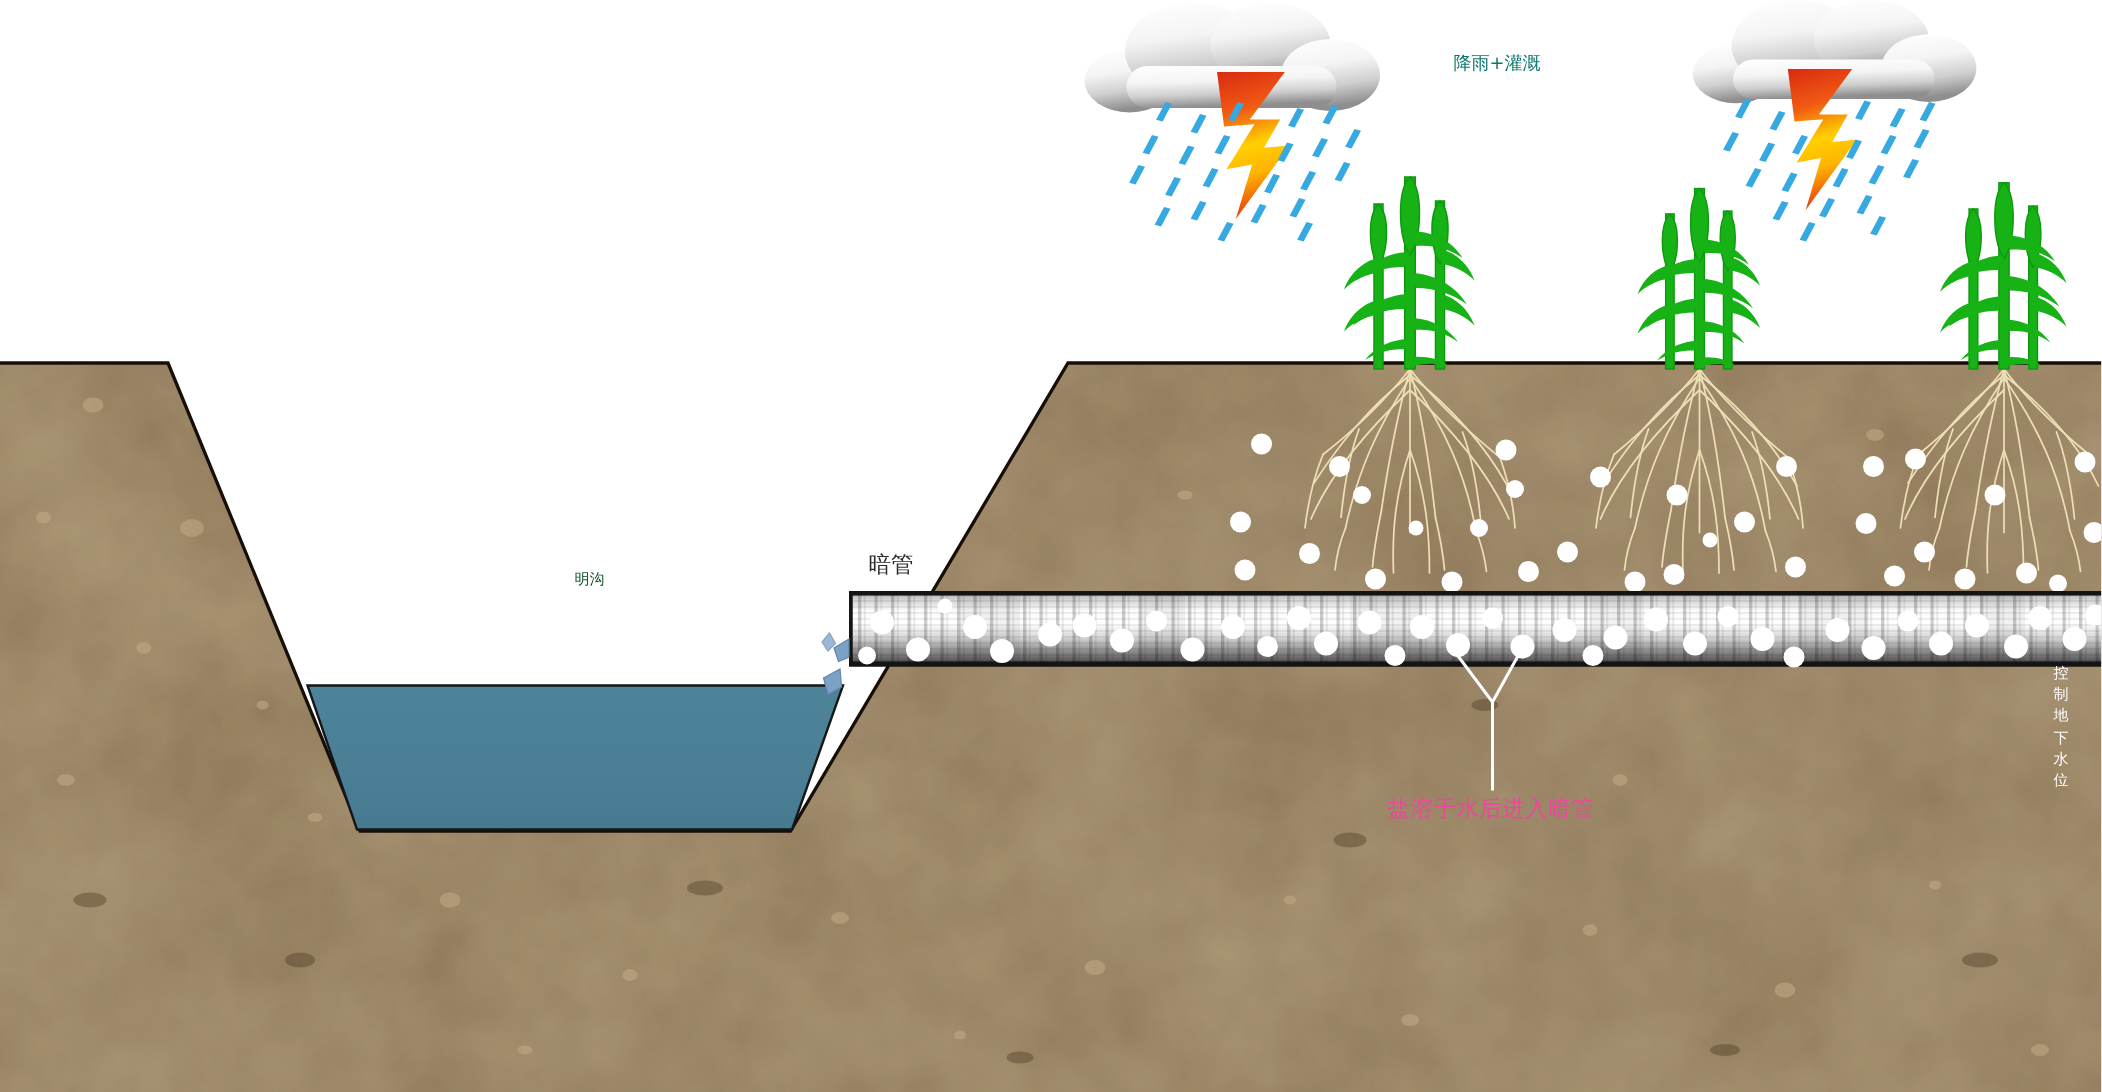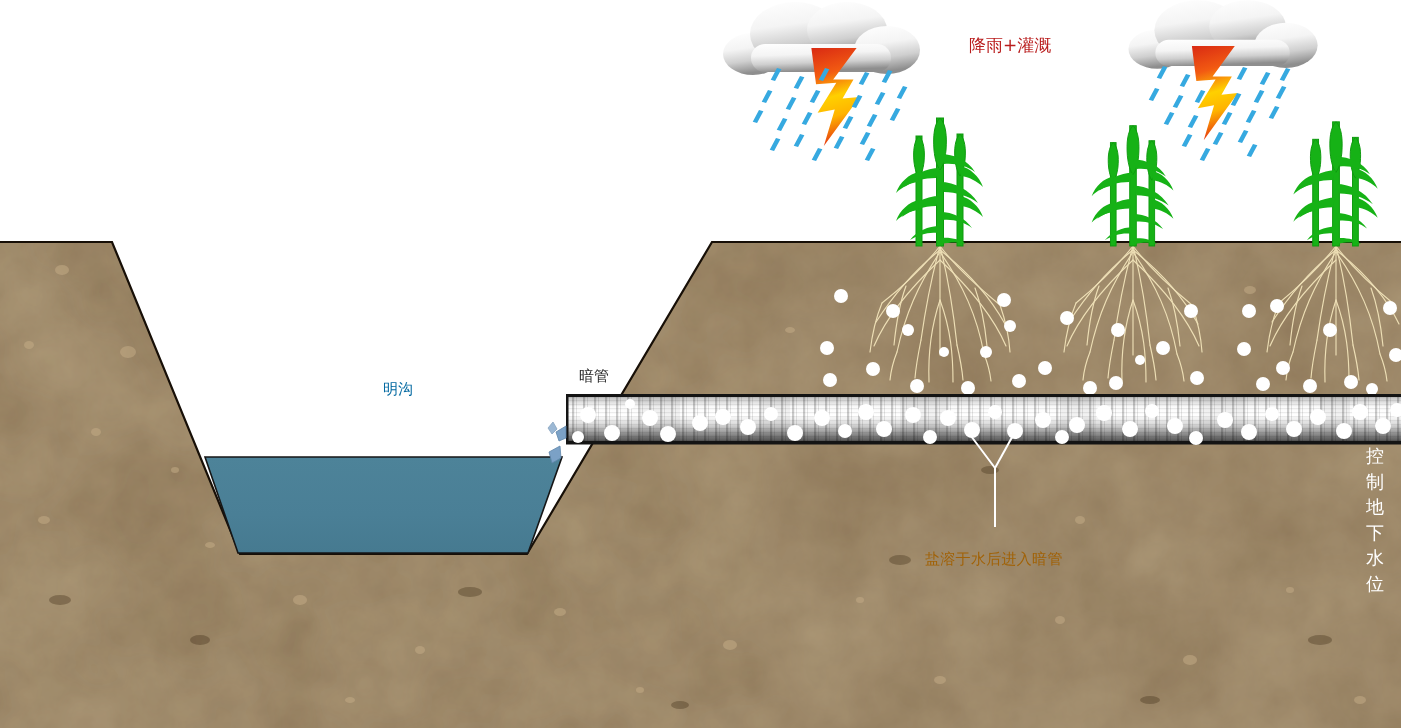--- a/index.html
+++ b/index.html
@@ -19,51 +19,50 @@
 
   
   .lbl{
     position:absolute;
     font-family:"DejaVu Sans","Liberation Sans",sans-serif;
     white-space:nowrap;
     line-height:1.15;
   }
   #label-mingou{
     left:383px; top:381px;
-    font-size:15px;
-    color:#0369a1;
+    font-size:10px;
+    color:#14532d;
     font-family:Liberation Serif, serif;
   }
   #label-anguan{
     left:539px; top:368px;
     font-size:15px;
     color:#2b2b2b;
     margin-left:40px;
   }
   #label-rain{
     left:969px; top:36px;
-    font-size:17px;
-    color:#b91c1c;
+    font-size:12px;
+    color:#0f766e;
   }
   #label-salt{
     left:925px; top:531px;
     font-size:15px;
-    color:#a16207;
+    color:#ec4899;
     letter-spacing:0.3px;
-    margin-top:20px;
   }
   #label-watertable{
     left:1366px; top:443px;
-    font-size:18px;
+    font-size:10px;
     color:#ffffff;
     width:16px;
     white-space:normal;
     word-break:break-all;
     line-height:1.42;
-    text-align:right;
+    text-align:center;
   }
 </style>
 </head>
 <body>
 
 <div id="stage">
 
   <svg class="layer" id="svg-terrain" viewBox="0 0 1401 728" width="1401" height="728">
     <defs>
 

